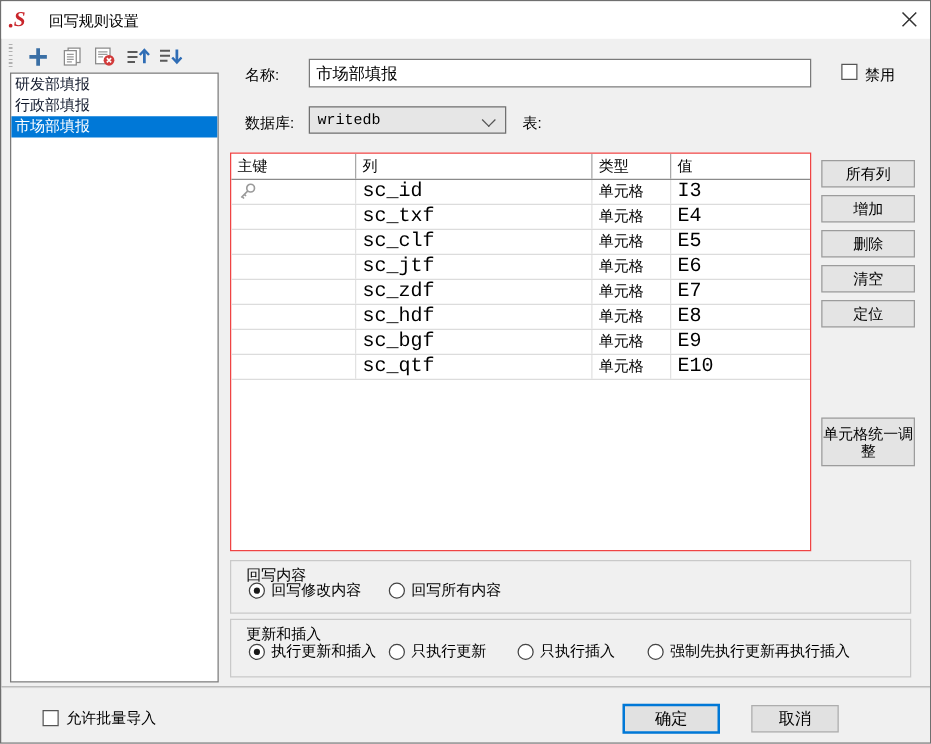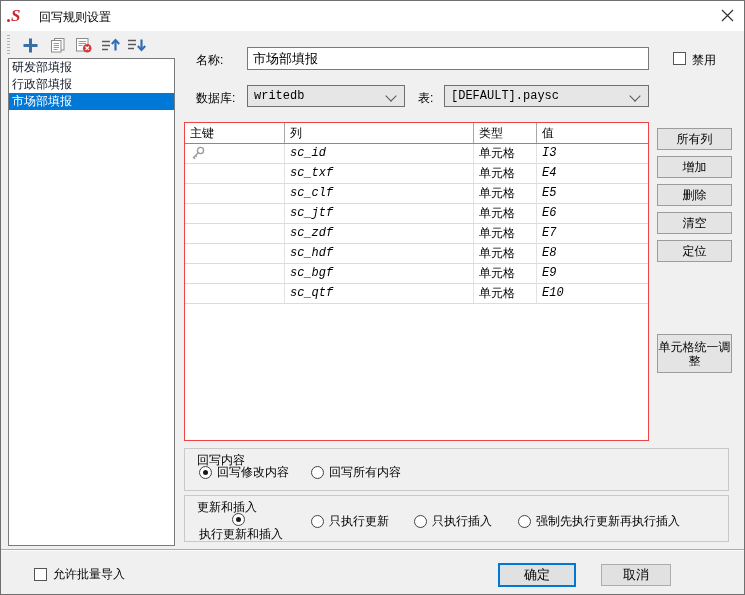--- a/index.html
+++ b/index.html
@@ -27,21 +27,21 @@
   .chev{position:absolute;right:9px;top:6px;width:7px;height:7px;border-right:1.4px solid #555;border-bottom:1.4px solid #555;transform:rotate(45deg);}
   .checkbox{width:13px;height:13px;border:1px solid #555;background:#fff;box-sizing:border-box;display:inline-block;}
   
   .mtable{position:absolute;left:183px;top:121px;width:465px;height:319px;background:#fff;border:1px solid #ef4444;box-sizing:border-box;overflow:hidden;}
   .thead{display:flex;height:20px;border-bottom:1px solid #8a8a8a;}
   .th{font-size:12px;line-height:20px;padding-left:5px;box-sizing:border-box;border-right:1px solid #a8a8a8;}
   .th:last-child{border-right:none;}
   .trow{display:flex;height:19px;border-bottom:1px solid #dcdcdc;}
   .td{font-size:12px;line-height:18px;padding-left:5px;box-sizing:border-box;border-right:1px solid #e2e2e2;overflow:hidden;}
   .td:last-child{border-right:none;}
-  .td.mono{font-family:"Liberation Mono","DejaVu Sans Mono",monospace;font-size:12px;font-style:italic;}
+  .td.mono{font-family:"Liberation Mono","DejaVu Sans Mono",monospace;font-size:16px;}
   .c1{width:100px;} .c2{width:189px;} .c3{width:63px;} .c4{flex:1;}
   
   .sbtn{position:absolute;left:656px;width:75px;height:22px;background:#e4e4e4;border:1px solid #9c9c9c;box-sizing:border-box;font-size:12px;display:flex;align-items:center;justify-content:center;cursor:pointer;font-family:inherit;padding:0;line-height:14px;}
   
   .groupbox{position:absolute;left:183px;width:545px;border:1px solid #c9c9c9;box-sizing:border-box;}
   .gb-title{position:absolute;left:8px;top:-9px;background:#f0f0f0;padding:0 4px;font-size:12px;color:#000;margin-top:12px;}
   .radio-opt{position:absolute;display:flex;align-items:center;font-size:12px;white-space:nowrap;cursor:default;}
   .radio{width:13px;height:13px;border:1px solid #444;border-radius:50%;background:#fff;box-sizing:border-box;margin-right:5px;position:relative;flex:0 0 13px;}
   .radio.checked::after{content:"";position:absolute;left:3px;top:3px;width:5px;height:5px;background:#1a1a1a;border-radius:50%;}
   
@@ -114,24 +114,20 @@
   <input class="textinput" type="text" value="市场部填报" style="">
   <span class="abs" style="left:672px;top:50px"><span class="checkbox"></span></span>
   <span class="flabel" style="left:691px;top:51px">禁用</span>
 
   <span class="flabel" style="left:195px;top:89px">数据库:</span>
   <div class="combo" style="left:246px;top:84px;width:158px">
     <span class="val">writedb</span>
     <span class="chev"></span>
   </div>
   <span class="flabel" style="left:417px;top:89px">表:</span>
-  <div class="combo" style="left:443px;top:84px;width:205px">
-    <span class="val">[DEFAULT].paysc</span>
-    <span class="chev"></span>
-  </div>
 
   <div class="mtable">
     <div class="thead">
       <span class="th c1">主键</span>
       <span class="th c2">列</span>
       <span class="th c3">类型</span>
       <span class="th c4">值</span>
     </div>
     <div>
         <div class="trow">
@@ -205,21 +201,21 @@
         <span class="radio-opt" style="left: 126px; top: 15px;">
           <span class="radio"></span>
           <span>回写所有内容</span>
         </span>
       </div>
   </div>
 
   <div class="groupbox" style="top:494px;height:47px">
     <span class="gb-title">更新和插入</span>
     <div>
-        <span class="radio-opt" style="left: 14px; top: 17px; flex-direction: column;">
+        <span class="radio-opt" style="left: 14px; top: 17px;">
           <span class="radio checked"></span>
           <span>执行更新和插入</span>
         </span>
         <span class="radio-opt" style="left: 126px; top: 17px;">
           <span class="radio"></span>
           <span>只执行更新</span>
         </span>
         <span class="radio-opt" style="left: 229px; top: 17px;">
           <span class="radio"></span>
           <span>只执行插入</span>

